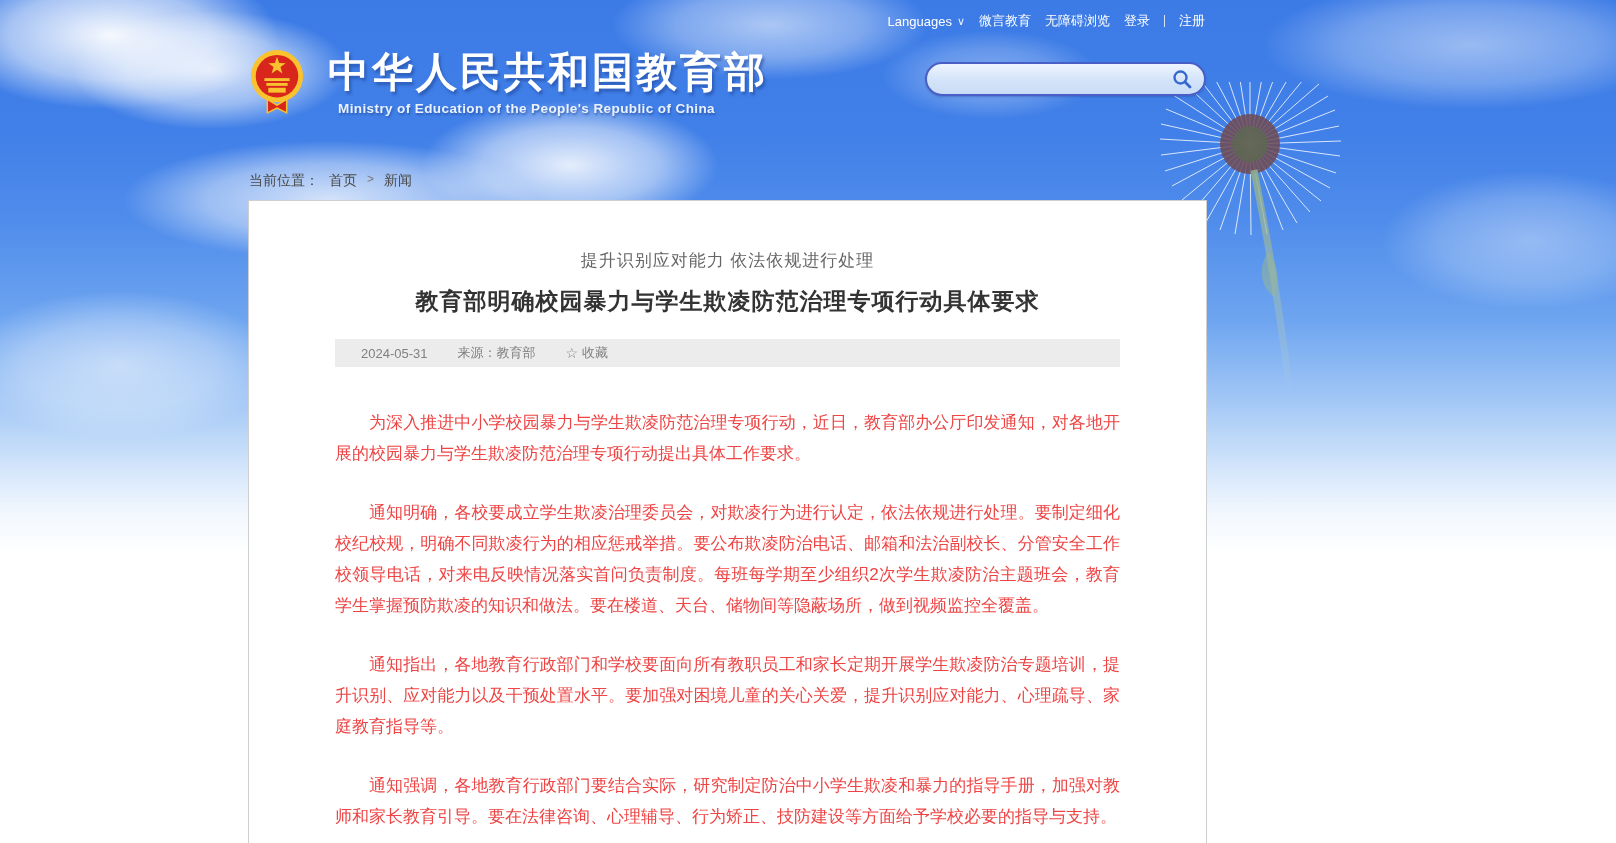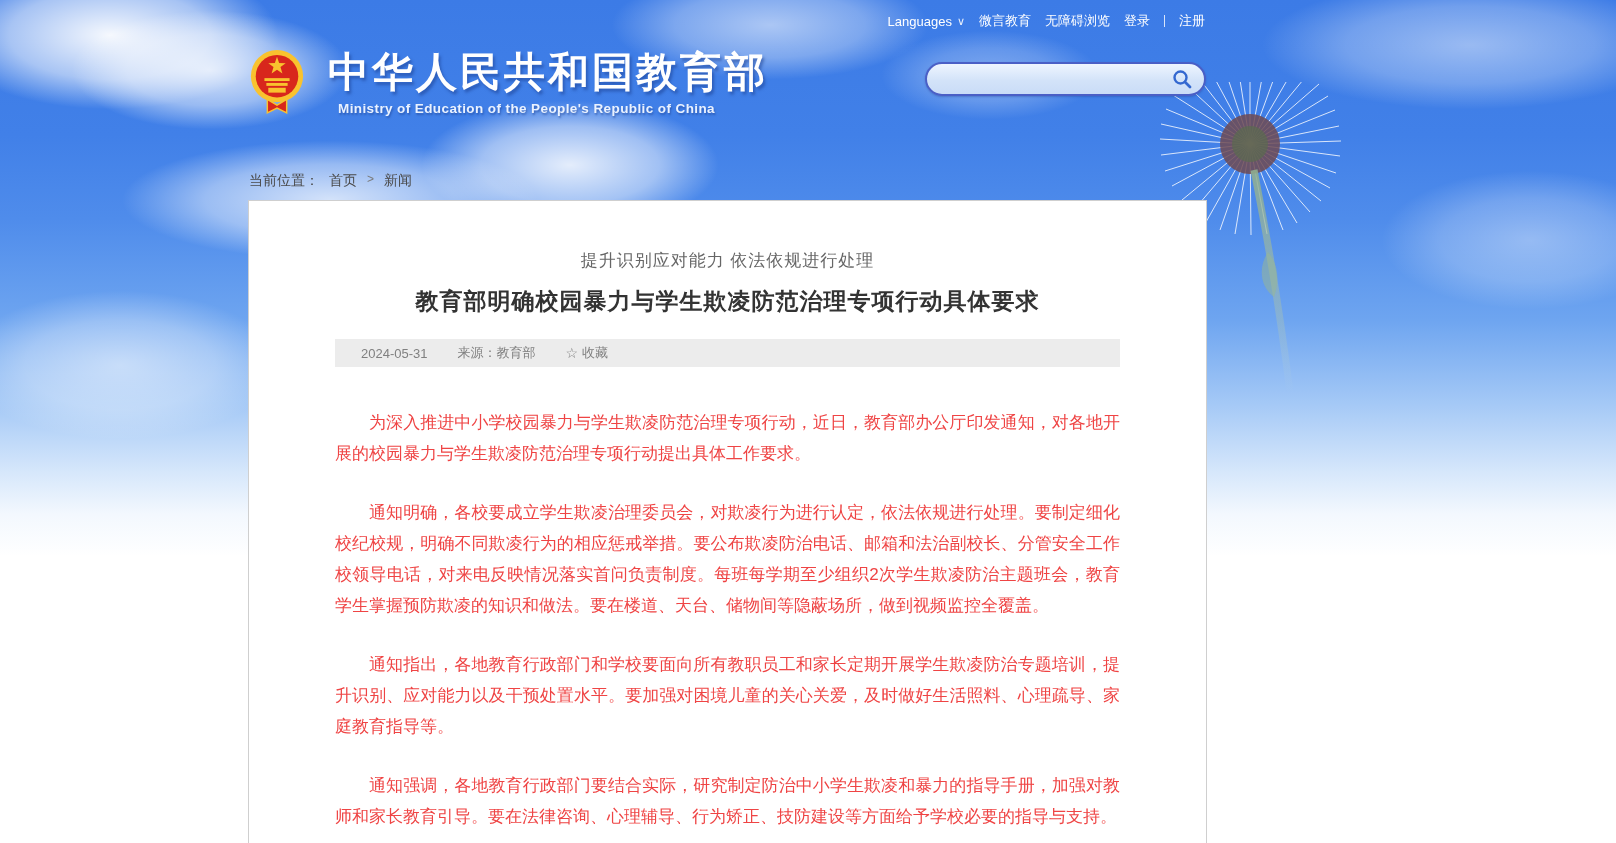--- a/index.html
+++ b/index.html
@@ -213,18 +213,18 @@
       <span>来源：教育部</span>
       <span class="fav">
         <span class="star">☆</span>
         <span>收藏</span>
       </span>
     </div>
 
     <div class="art-body">
       <p>为深入推进中小学校园暴力与学生欺凌防范治理专项行动，近日，教育部办公厅印发通知，对各地开展的校园暴力与学生欺凌防范治理专项行动提出具体工作要求。</p>
       <p>通知明确，各校要成立学生欺凌治理委员会，对欺凌行为进行认定，依法依规进行处理。要制定细化校纪校规，明确不同欺凌行为的相应惩戒举措。要公布欺凌防治电话、邮箱和法治副校长、分管安全工作校领导电话，对来电反映情况落实首问负责制度。每班每学期至少组织2次学生欺凌防治主题班会，教育学生掌握预防欺凌的知识和做法。要在楼道、天台、储物间等隐蔽场所，做到视频监控全覆盖。</p>
-      <p>通知指出，各地教育行政部门和学校要面向所有教职员工和家长定期开展学生欺凌防治专题培训，提升识别、应对能力以及干预处置水平。要加强对困境儿童的关心关爱，及时做好生活照料、心理疏导、家庭教育指导等。</p>
+      <p>通知指出，各地教育行政部门和学校要面向所有教职员工和家长定期开展学生欺凌防治专题培训，提升识别、应对能力以及干预处置水平。要加强对困境儿童的关心关爱，提升识别应对能力、心理疏导、家庭教育指导等。</p>
       <p>通知强调，各地教育行政部门要结合实际，研究制定防治中小学生欺凌和暴力的指导手册，加强对教师和家长教育引导。要在法律咨询、心理辅导、行为矫正、技防建设等方面给予学校必要的指导与支持。</p>
     </div>
   </div>
 
 </div>
 
 </body></html>

